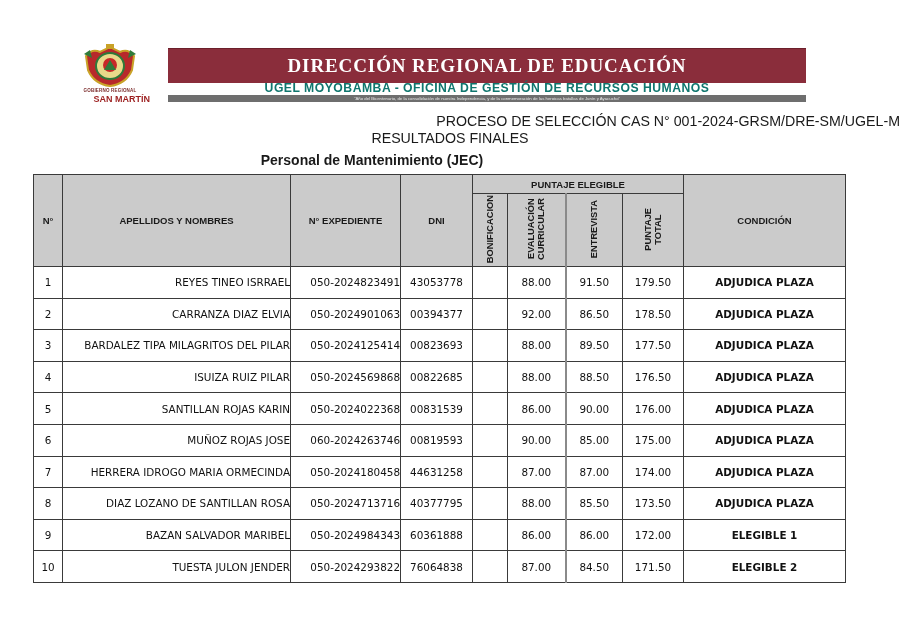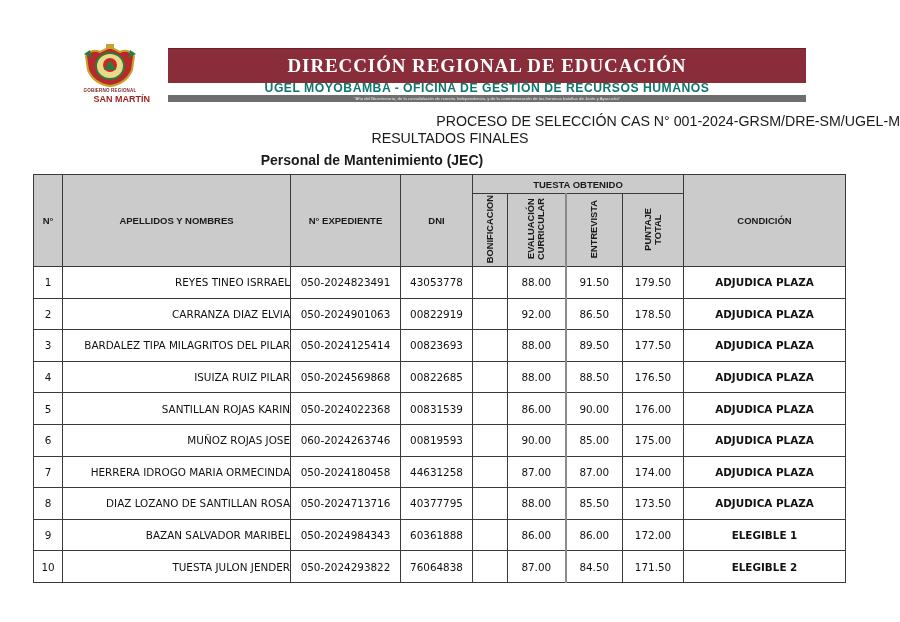--- a/index.html
+++ b/index.html
@@ -25,21 +25,21 @@
   
   table.results { position: absolute; left: 33px; top: 174px; border-collapse: collapse; table-layout: fixed; }
   table.results th, table.results td { border: 1px solid #3a3a3a; padding: 0; }
   table.results thead th { background: #cbcbcb; font-weight: bold; font-size: 9.5px; color: #1a1a1a; text-align: center; }
   th.vert { height: 72px; }
   th.vert .vtext { display: inline-block; writing-mode: vertical-rl; transform: rotate(180deg); line-height: 10px; font-size: 9.3px; text-align: center; white-space: nowrap; }
   th.group { height: 18px; }
   table.results tbody td { height: 30.6px; font-family: "DejaVu Sans", "Liberation Sans", sans-serif; font-size: 10.4px; color: #111; background: #fff; }
   td.c-num { text-align: center; }
   td.c-name { text-align: right; padding-left: 2px; white-space: nowrap; overflow: hidden; }
-  td.c-exp { text-align: center; padding-left: 2px; white-space: nowrap; }
+  td.c-exp { text-align: right; padding-left: 2px; white-space: nowrap; }
   td.c-dni { text-align: center; }
   td.c-score { text-align: center; font-weight: normal; font-size: 11.6px; }
   td.c-cond { text-align: center; font-weight: bold; font-size: 10px; }
   .thick-left { border-left: 2px solid #8a8a8a !important; }
 </style>
 </head>
 <body>
 
 <div class="logo">
   <svg class="logo-emblem" viewBox="0 0 56 44">
@@ -76,21 +76,21 @@
     <col style="width:57px">
     <col style="width:61px">
     <col style="width:162px">
   </colgroup>
   <thead>
     <tr>
       <th rowspan="2">N°</th>
       <th rowspan="2">APELLIDOS Y NOMBRES</th>
       <th rowspan="2">N° EXPEDIENTE</th>
       <th rowspan="2">DNI</th>
-      <th colspan="4" class="group">TUESTA OBTENIDO</th>
+      <th colspan="4" class="group">PUNTAJE ELEGIBLE</th>
       <th rowspan="2">CONDICIÓN</th>
     </tr>
     <tr>
       <th class="vert"><span class="vtext">BONIFICACION</span></th>
       <th class="vert"><span class="vtext"><span>EVALUACIÓN</span><br><span>CURRICULAR</span></span></th>
       <th class="vert thick-left"><span class="vtext">ENTREVISTA</span></th>
       <th class="vert"><span class="vtext"><span>PUNTAJE</span><br><span>TOTAL</span></span></th>
     </tr>
   </thead>
   <tbody id="rows-body">
@@ -102,21 +102,21 @@
         <td class="c-score"></td>
         <td class="c-score">88.00</td>
         <td class="c-score thick-left">91.50</td>
         <td class="c-score">179.50</td>
         <td class="c-cond">ADJUDICA PLAZA</td>
       </tr>
       <tr>
         <td class="c-num">2</td>
         <td class="c-name">CARRANZA DIAZ ELVIA</td>
         <td class="c-exp">050-2024901063</td>
-        <td class="c-dni">00822919</td>
+        <td class="c-dni">00394377</td>
         <td class="c-score"></td>
         <td class="c-score">92.00</td>
         <td class="c-score thick-left">86.50</td>
         <td class="c-score">178.50</td>
         <td class="c-cond">ADJUDICA PLAZA</td>
       </tr>
       <tr>
         <td class="c-num">3</td>
         <td class="c-name">BARDALEZ TIPA MILAGRITOS DEL PILAR</td>
         <td class="c-exp">050-2024125414</td>

